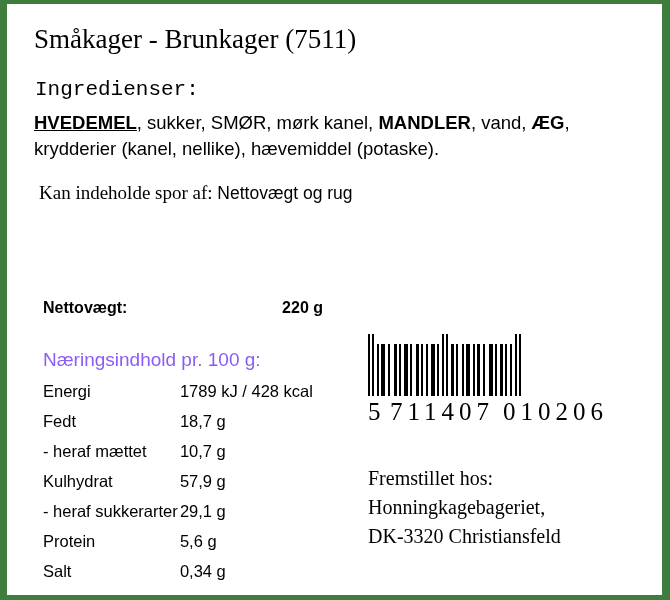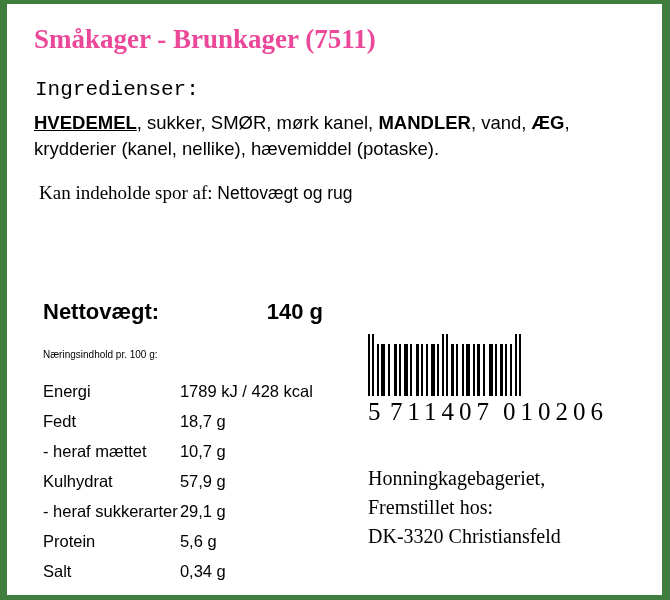--- a/index.html
+++ b/index.html
@@ -64,23 +64,23 @@
     top: 4px;
     width: 650px;
     height: 591px;
   }
 
   .title {
     position: absolute;
     left: 24px;
     top: 20px;
     font-family: "Liberation Serif", serif;
-    font-weight: bold;
+    font-weight: normal;
     font-size: 27px;
-    color: #ec4899;
+    color: #000000;
     letter-spacing: 0px;
     white-space: nowrap;
   }
 
   .ing-heading {
     position: absolute;
     left: 25px;
     top: 74px;
     font-family: Liberation Mono, monospace;
     font-size: 21px;
@@ -114,31 +114,31 @@
   .netto-row {
     position: absolute;
     left: 33px;
     top: 295px;
     width: 280px;
     display: flex;
     justify-content: space-between;
     align-items: baseline;
     font-family: "Liberation Sans", sans-serif;
     font-weight: bold;
-    font-size: 22px;
+    font-size: 16px;
     color: #000000;
   }
 
   .nutri-heading {
     position: absolute;
     left: 33px;
     top: 345px;
     font-family: "Liberation Sans", sans-serif;
-    font-size: 10px;
-    color: #000000;
+    font-size: 19px;
+    color: #8b5cf6;
   }
 
   .nutri-table {
     position: absolute;
     left: 33px;
     top: 372px;
     width: 272px;
     border-collapse: collapse;
   }
   .nutri-table td {
@@ -221,21 +221,21 @@
       <span>krydderier (kanel, nellike), hævemiddel (potaske).</span>
     </div>
 
     <div class="traces">
       <span>Kan indeholde spor af:</span>
       <span class="traces-val">Nettovægt og rug</span>
     </div>
 
     <div class="netto-row">
       <span>Nettovægt:</span>
-      <span>140 g</span>
+      <span>220 g</span>
     </div>
 
     <div class="nutri-heading">Næringsindhold pr. 100 g:</div>
 
     <table class="nutri-table">
       <tbody>
         <tr>
           <td>Energi</td>
           <td class="val">1789 kJ / 428 kcal</td>
         </tr>
@@ -333,19 +333,19 @@
         <span class="bar" style="width:2px;height:62px;"></span>
       </div>
       <div class="barcode-digits">
         <span class="d-lead">5</span>
         <span class="d-left">711407</span>
         <span class="d-right">010206</span>
       </div>
     </div>
 
     <div class="maker">
+      <div>Fremstillet hos:</div>
       <div>Honningkagebageriet,</div>
-      <div>Fremstillet hos:</div>
       <div>DK-3320 Christiansfeld</div>
     </div>
 
   </div>
 </div>
 
 </body></html>

